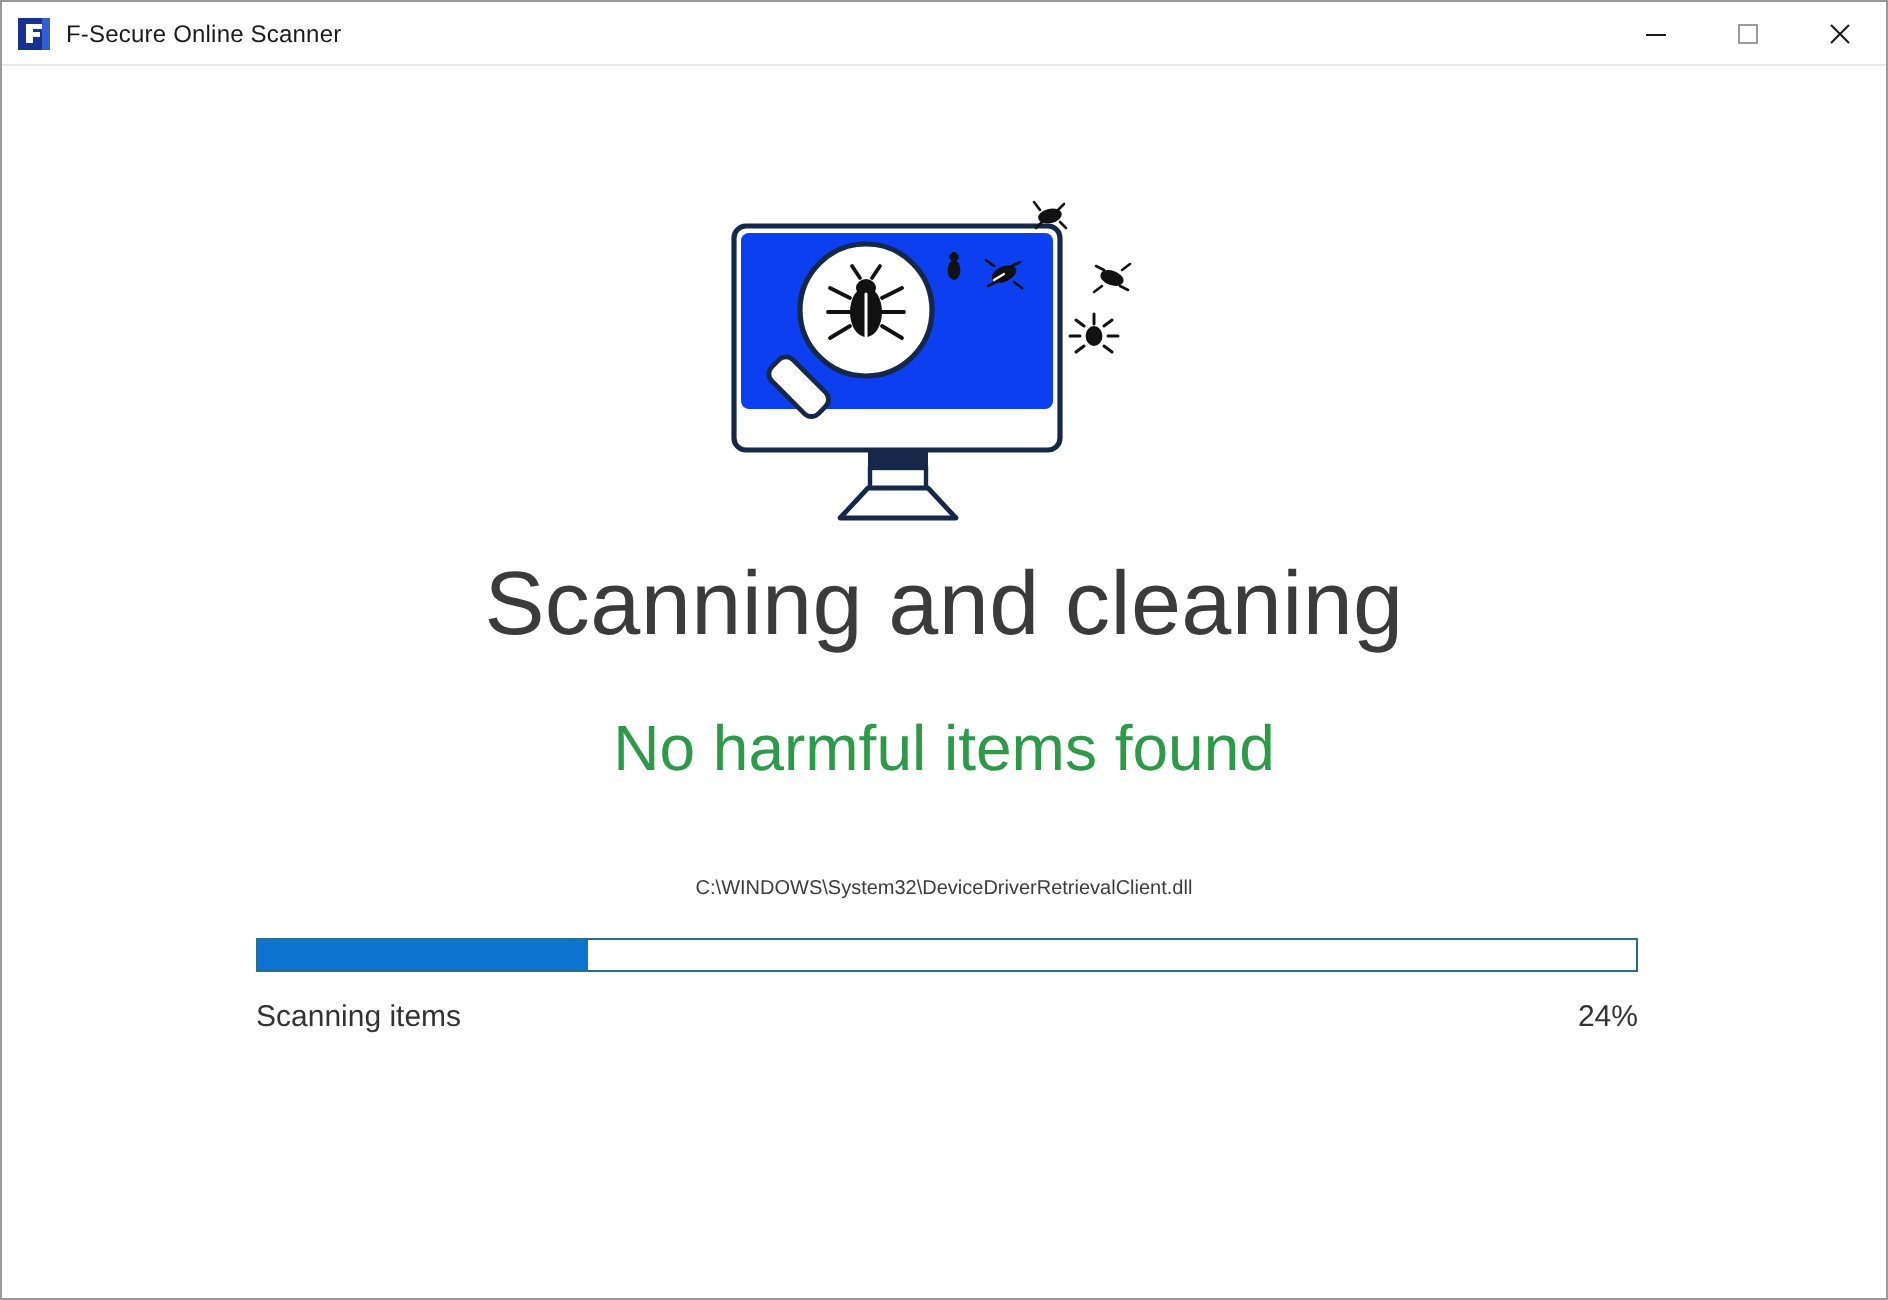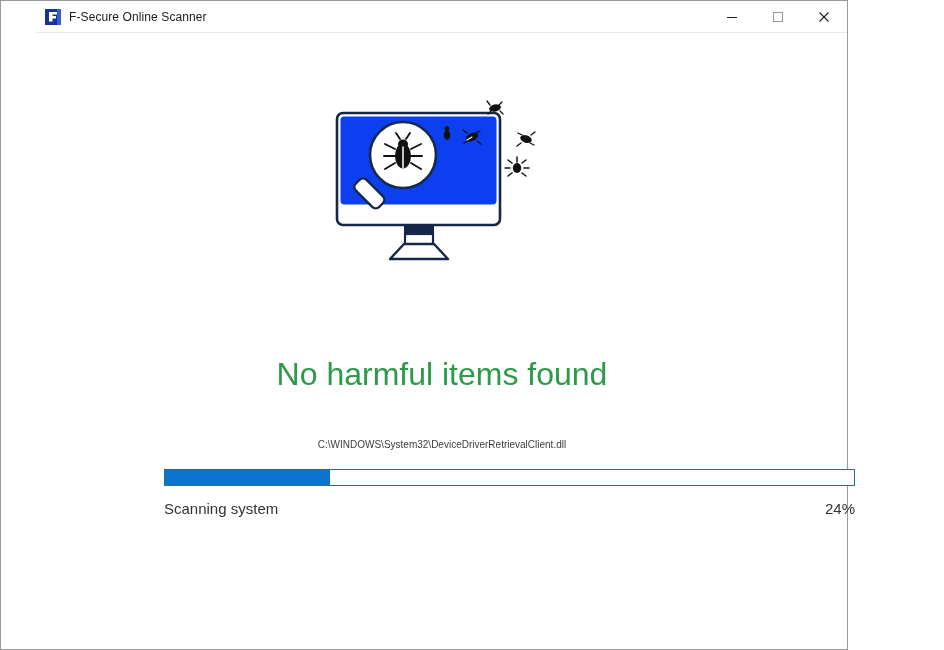--- a/index.html
+++ b/index.html
@@ -10,28 +10,27 @@
   body {
     width: 944px;
     height: 650px;
     font-family: "Liberation Sans", sans-serif;
     overflow: hidden;
   }
 
   .window {
     position: absolute;
     left: 0; top: 0;
-    width: 848px;
+    width: 944px;
     height: 650px;
     box-sizing: border-box;
     border: 1px solid #9a9a9a;
     background: #ffffff;
     display: flex;
     flex-direction: column;
-    padding-left: 36px;
   }
 
   
   .titlebar {
     height: 31px;
     min-height: 31px;
     background: #ffffff;
     border-bottom: 1px solid #e8e8e8;
     display: flex;
     align-items: center;
@@ -273,29 +272,30 @@
           <line x1="195" y1="64" x2="199" y2="61"></line>
           <line x1="185" y1="74" x2="181" y2="77"></line>
           <line x1="195" y1="74" x2="199" y2="77"></line>
           <line x1="183" y1="69" x2="178" y2="69"></line>
           <line x1="197" y1="69" x2="202" y2="69"></line>
           <line x1="190" y1="63" x2="190" y2="58"></line>
         </g>
       </svg>
     </div>
 
+    <div class="headline">Scanning and cleaning</div>
 
     <div class="subhead" style="color: rgb(44, 154, 72);">No harmful items found</div>
 
     <div class="filepath">C:\WINDOWS\System32\DeviceDriverRetrievalClient.dll</div>
 
     <div class="progress-wrap">
       <div class="progress-track" style="border-color: rgb(42, 111, 134);">
         <div class="progress-fill" style="width: 24%; background: rgb(11, 116, 208);"></div>
       </div>
       <div class="progress-labels">
-        <span class="status-text">Scanning system</span>
+        <span class="status-text">Scanning items</span>
         <span class="percent-text">24%</span>
       </div>
     </div>
 
   </div>
 </div>
 
 </body></html>

